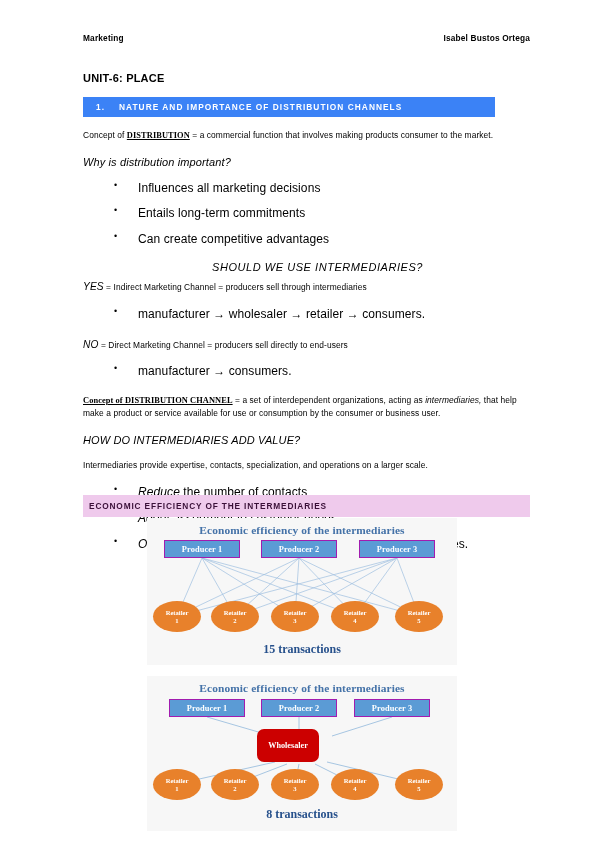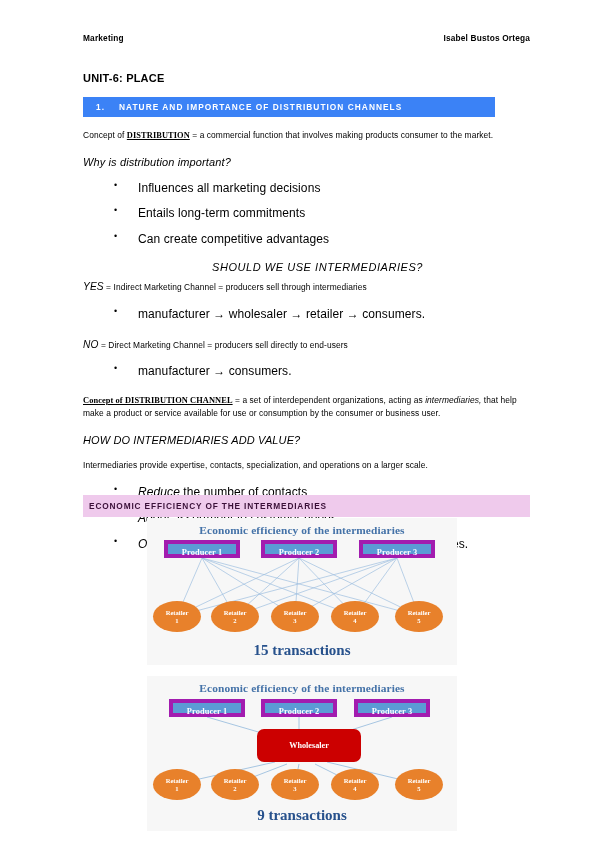--- a/index.html
+++ b/index.html
@@ -140,35 +140,35 @@
     font-weight: bold;
     color: #4472A8;
     letter-spacing: .1px;
   }
   .dg-caption {
     position: absolute;
     left: 0;
     right: 0;
     text-align: center;
     font-family: "Liberation Serif", serif;
-    font-size: 15px;
+    font-size: 12px;
     font-weight: bold;
     color: #27518C;
   }
   .svg-layer {
     position: absolute;
     left: 0;
     top: 0;
     width: 100%;
     height: 100%;
   }
   .producer {
     position: absolute;
     background: #5B9BD5;
-    border: 4px solid #a21caf;
+    border: 1px solid #a21caf;
     color: #ffffff;
     font-family: "Liberation Serif", serif;
     font-size: 8.4px;
     font-weight: bold;
     text-align: center;
     line-height: 18px;
     height: 18px;
     width: 76px;
     box-sizing: border-box;
     letter-spacing: .1px;
@@ -193,21 +193,21 @@
   }
   .wholesaler {
     position: absolute;
     background: #CC0000;
     border-radius: 7px;
     color: #ffffff;
     font-family: "Liberation Serif", serif;
     font-size: 8.2px;
     font-weight: bold;
     text-align: center;
-    width: 104px;
+    width: 62px;
     height: 33px;
     line-height: 33px;
     box-sizing: border-box;
   }
 </style>
 </head>
 <body>
 
 <div class="page">
 
@@ -357,16 +357,16 @@
       </div>
     <div class="retailer" style="top:93px; left:184px;">
         <span>Retailer</span>
         <span>4</span>
       </div>
     <div class="retailer" style="top:93px; left:248px;">
         <span>Retailer</span>
         <span>5</span>
       </div>
 
-    <div class="dg-caption" style="top:131px;">9 transactions</div>
+    <div class="dg-caption" style="top:131px;">8 transactions</div>
   </div>
 
 </div>
 
 </body></html>

